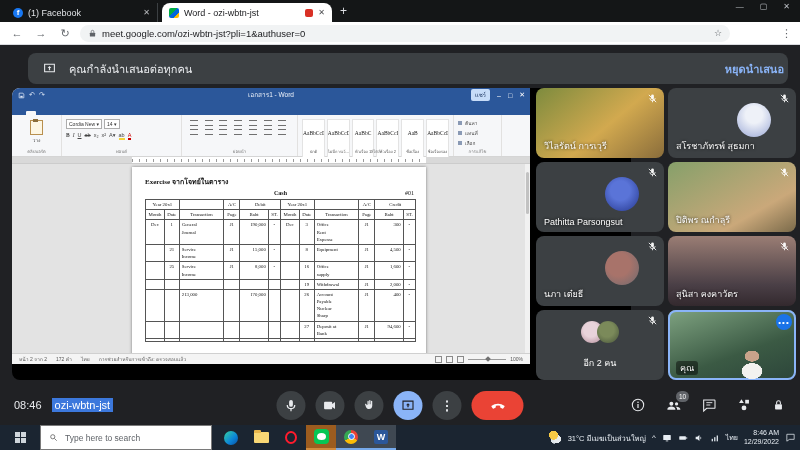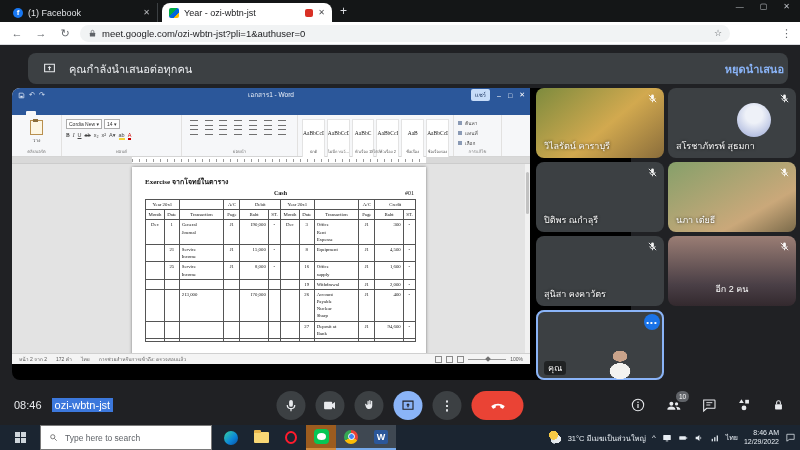--- a/index.html
+++ b/index.html
@@ -178,21 +178,21 @@
 <div class="screen">
 
   <div class="tabstrip">
     <div class="tab inactive">
       <span class="favicon fb">f</span>
       <span class="tabtitle">(1) Facebook</span>
       <span class="tclose">✕</span>
     </div>
     <div class="tab active">
       <span class="favicon meetfav"></span>
-      <span class="tabtitle">Year - ozi-wbtn-jst</span>
+      <span class="tabtitle">Word - ozi-wbtn-jst</span>
       <span class="redext"></span>
       <span class="tclose">✕</span>
     </div>
     <div class="newtab">+</div>
     <div class="wincontrols">
       <span>—</span>
       <span>▢</span>
       <span>✕</span>
     </div>
   </div>
@@ -532,32 +532,43 @@
           <span>100%</span>
         </div>
       </div>
     </div>
   </div>
 
   <div class="pgrid">
 
   <div class="tile video">
         <span class="avrow"></span>
-        <span class="pname">วิไลรัตน์ คาราบุรี</span>
+        <span class="pname">วิไลรัตน์ การเวุรี</span>
         <svg class="micoff" width="11" height="11" viewBox="0 0 24 24">
           <path fill="#fff" d="M12 14a3 3 0 0 0 3-3V6a3 3 0 1 0-6 0v5a3 3 0 0 0 3 3zm5-3a5 5 0 0 1-10 0H5.3a6.7 6.7 0 0 0 5.7 6.6V20h2v-2.4a6.7 6.7 0 0 0 5.7-6.6z"></path>
           <path d="M4 4l16 16" stroke="#fff" stroke-width="2"></path>
         </svg>
         
       </div>
       <div class="tile avatar">
         <span class="avrow">
           <span class="av"></span>
         </span>
         <span class="pname">สโรชาภัทรพ์ สุธมกา</span>
+        <svg class="micoff" width="11" height="11" viewBox="0 0 24 24">
+          <path fill="#fff" d="M12 14a3 3 0 0 0 3-3V6a3 3 0 1 0-6 0v5a3 3 0 0 0 3 3zm5-3a5 5 0 0 1-10 0H5.3a6.7 6.7 0 0 0 5.7 6.6V20h2v-2.4a6.7 6.7 0 0 0 5.7-6.6z"></path>
+          <path d="M4 4l16 16" stroke="#fff" stroke-width="2"></path>
+        </svg>
+
+      </div>
+      <div class="tile avatar">
+        <span class="avrow">
+          <span class="av"></span>
+        </span>
+        <span class="pname">Pathitta Parsongsut</span>
         <svg class="micoff" width="11" height="11" viewBox="0 0 24 24">
           <path fill="#fff" d="M12 14a3 3 0 0 0 3-3V6a3 3 0 1 0-6 0v5a3 3 0 0 0 3 3zm5-3a5 5 0 0 1-10 0H5.3a6.7 6.7 0 0 0 5.7 6.6V20h2v-2.4a6.7 6.7 0 0 0 5.7-6.6z"></path>
           <path d="M4 4l16 16" stroke="#fff" stroke-width="2"></path>
         </svg>
 
       </div>
       <div class="tile video">
         <span class="avrow"></span>
         <span class="pname">ปิติพร ณกำลุรี</span>
         <svg class="micoff" width="11" height="11" viewBox="0 0 24 24">

